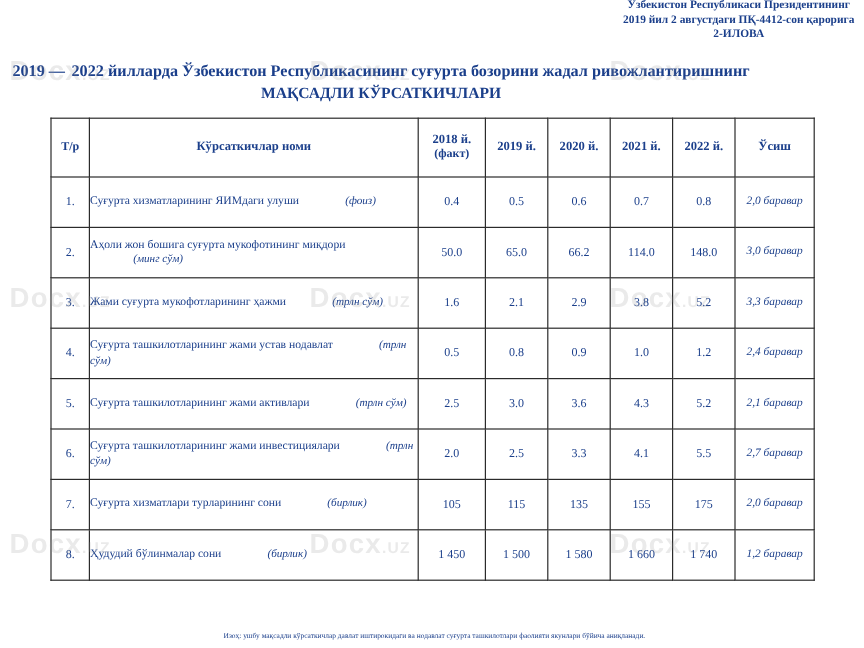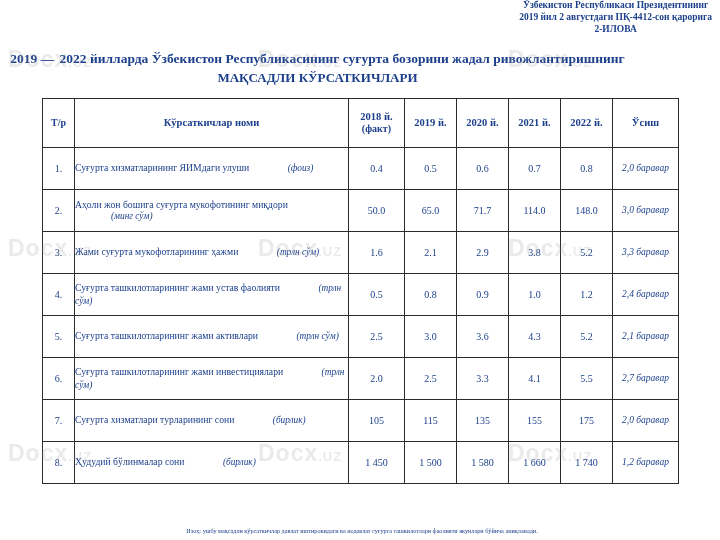--- a/index.html
+++ b/index.html
@@ -205,38 +205,38 @@
         <td class="val">0.6</td>
         <td class="val">0.7</td>
         <td class="val">0.8</td>
         <td class="growth">2,0 баравар</td>
       </tr>
       <tr>
         <td class="idx">2.</td>
         <td class="name"><span>Аҳоли жон бошига суғурта мукофотининг миқдори</span> <i>(минг сўм)</i></td>
         <td class="val">50.0</td>
         <td class="val">65.0</td>
-        <td class="val">71.7</td>
+        <td class="val">66.2</td>
         <td class="val">114.0</td>
         <td class="val">148.0</td>
         <td class="growth">3,0 баравар</td>
       </tr>
       <tr>
         <td class="idx">3.</td>
         <td class="name"><span>Жами суғурта мукофотларининг ҳажми</span> <i>(трлн сўм)</i></td>
         <td class="val">1.6</td>
         <td class="val">2.1</td>
         <td class="val">2.9</td>
         <td class="val">3.8</td>
         <td class="val">5.2</td>
         <td class="growth">3,3 баравар</td>
       </tr>
       <tr>
         <td class="idx">4.</td>
-        <td class="name"><span>Суғурта ташкилотларининг жами устав фаолияти</span> <i>(трлн сўм)</i></td>
+        <td class="name"><span>Суғурта ташкилотларининг жами устав нодавлат</span> <i>(трлн сўм)</i></td>
         <td class="val">0.5</td>
         <td class="val">0.8</td>
         <td class="val">0.9</td>
         <td class="val">1.0</td>
         <td class="val">1.2</td>
         <td class="growth">2,4 баравар</td>
       </tr>
       <tr>
         <td class="idx">5.</td>
         <td class="name"><span>Суғурта ташкилотларининг жами активлари</span> <i>(трлн сўм)</i></td>

